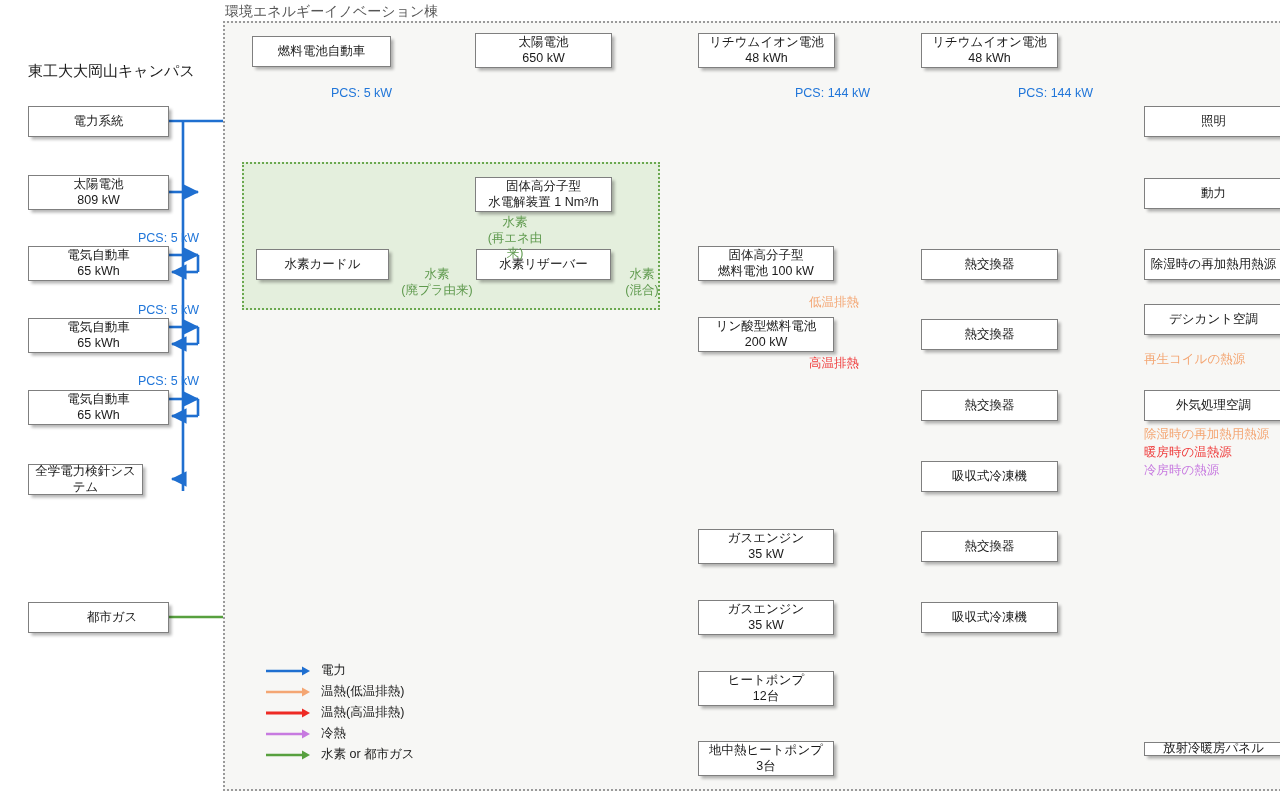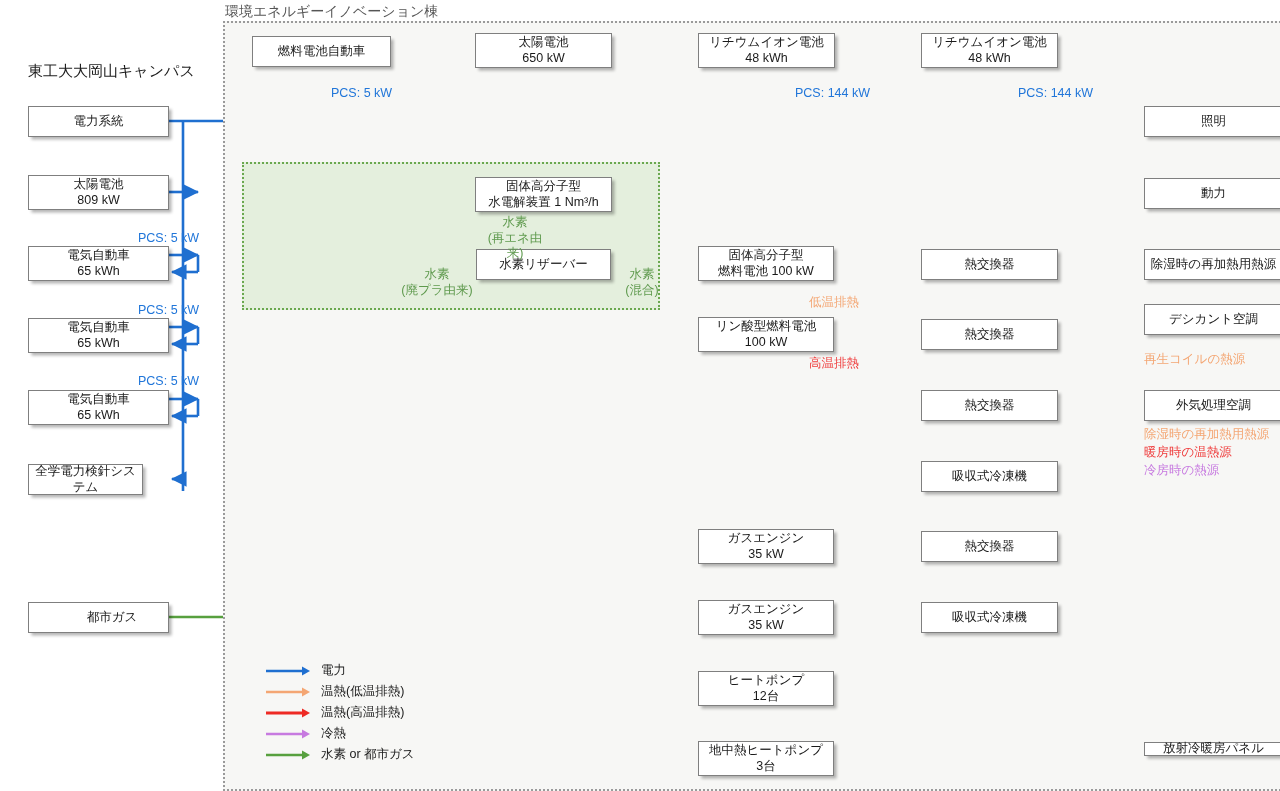--- a/index.html
+++ b/index.html
@@ -217,31 +217,34 @@
     </div>
   <div class="box" style="left:901px;top:33px;width:137px;height:35px;">
     <span>リチウムイオン電池
 48 kWh</span>
     </div>
 
   <div class="box" style="left:455px;top:177px;width:137px;height:35px;">
     <span>固体高分子型
 水電解装置 1 Nm³/h</span>
     </div>
+  <div class="box" style="left:236px;top:249px;width:133px;height:31px;">
+    <span>水素カードル</span>
+    </div>
   <div class="box" style="left:456px;top:249px;width:135px;height:31px;">
     <span>水素リザーバー</span>
     </div>
 
   <div class="box" style="left:678px;top:246px;width:136px;height:35px;">
     <span>固体高分子型
 燃料電池 100 kW</span>
     </div>
   <div class="box" style="left:678px;top:317px;width:136px;height:35px;">
     <span>リン酸型燃料電池
-100 kW</span>
+200 kW</span>
     </div>
   <div class="box" style="left:678px;top:529px;width:136px;height:35px;">
     <span>ガスエンジン
 35 kW</span>
     </div>
   <div class="box" style="left:678px;top:600px;width:136px;height:35px;">
     <span>ガスエンジン
 35 kW</span>
     </div>
   <div class="box" style="left:678px;top:671px;width:136px;height:35px;">

